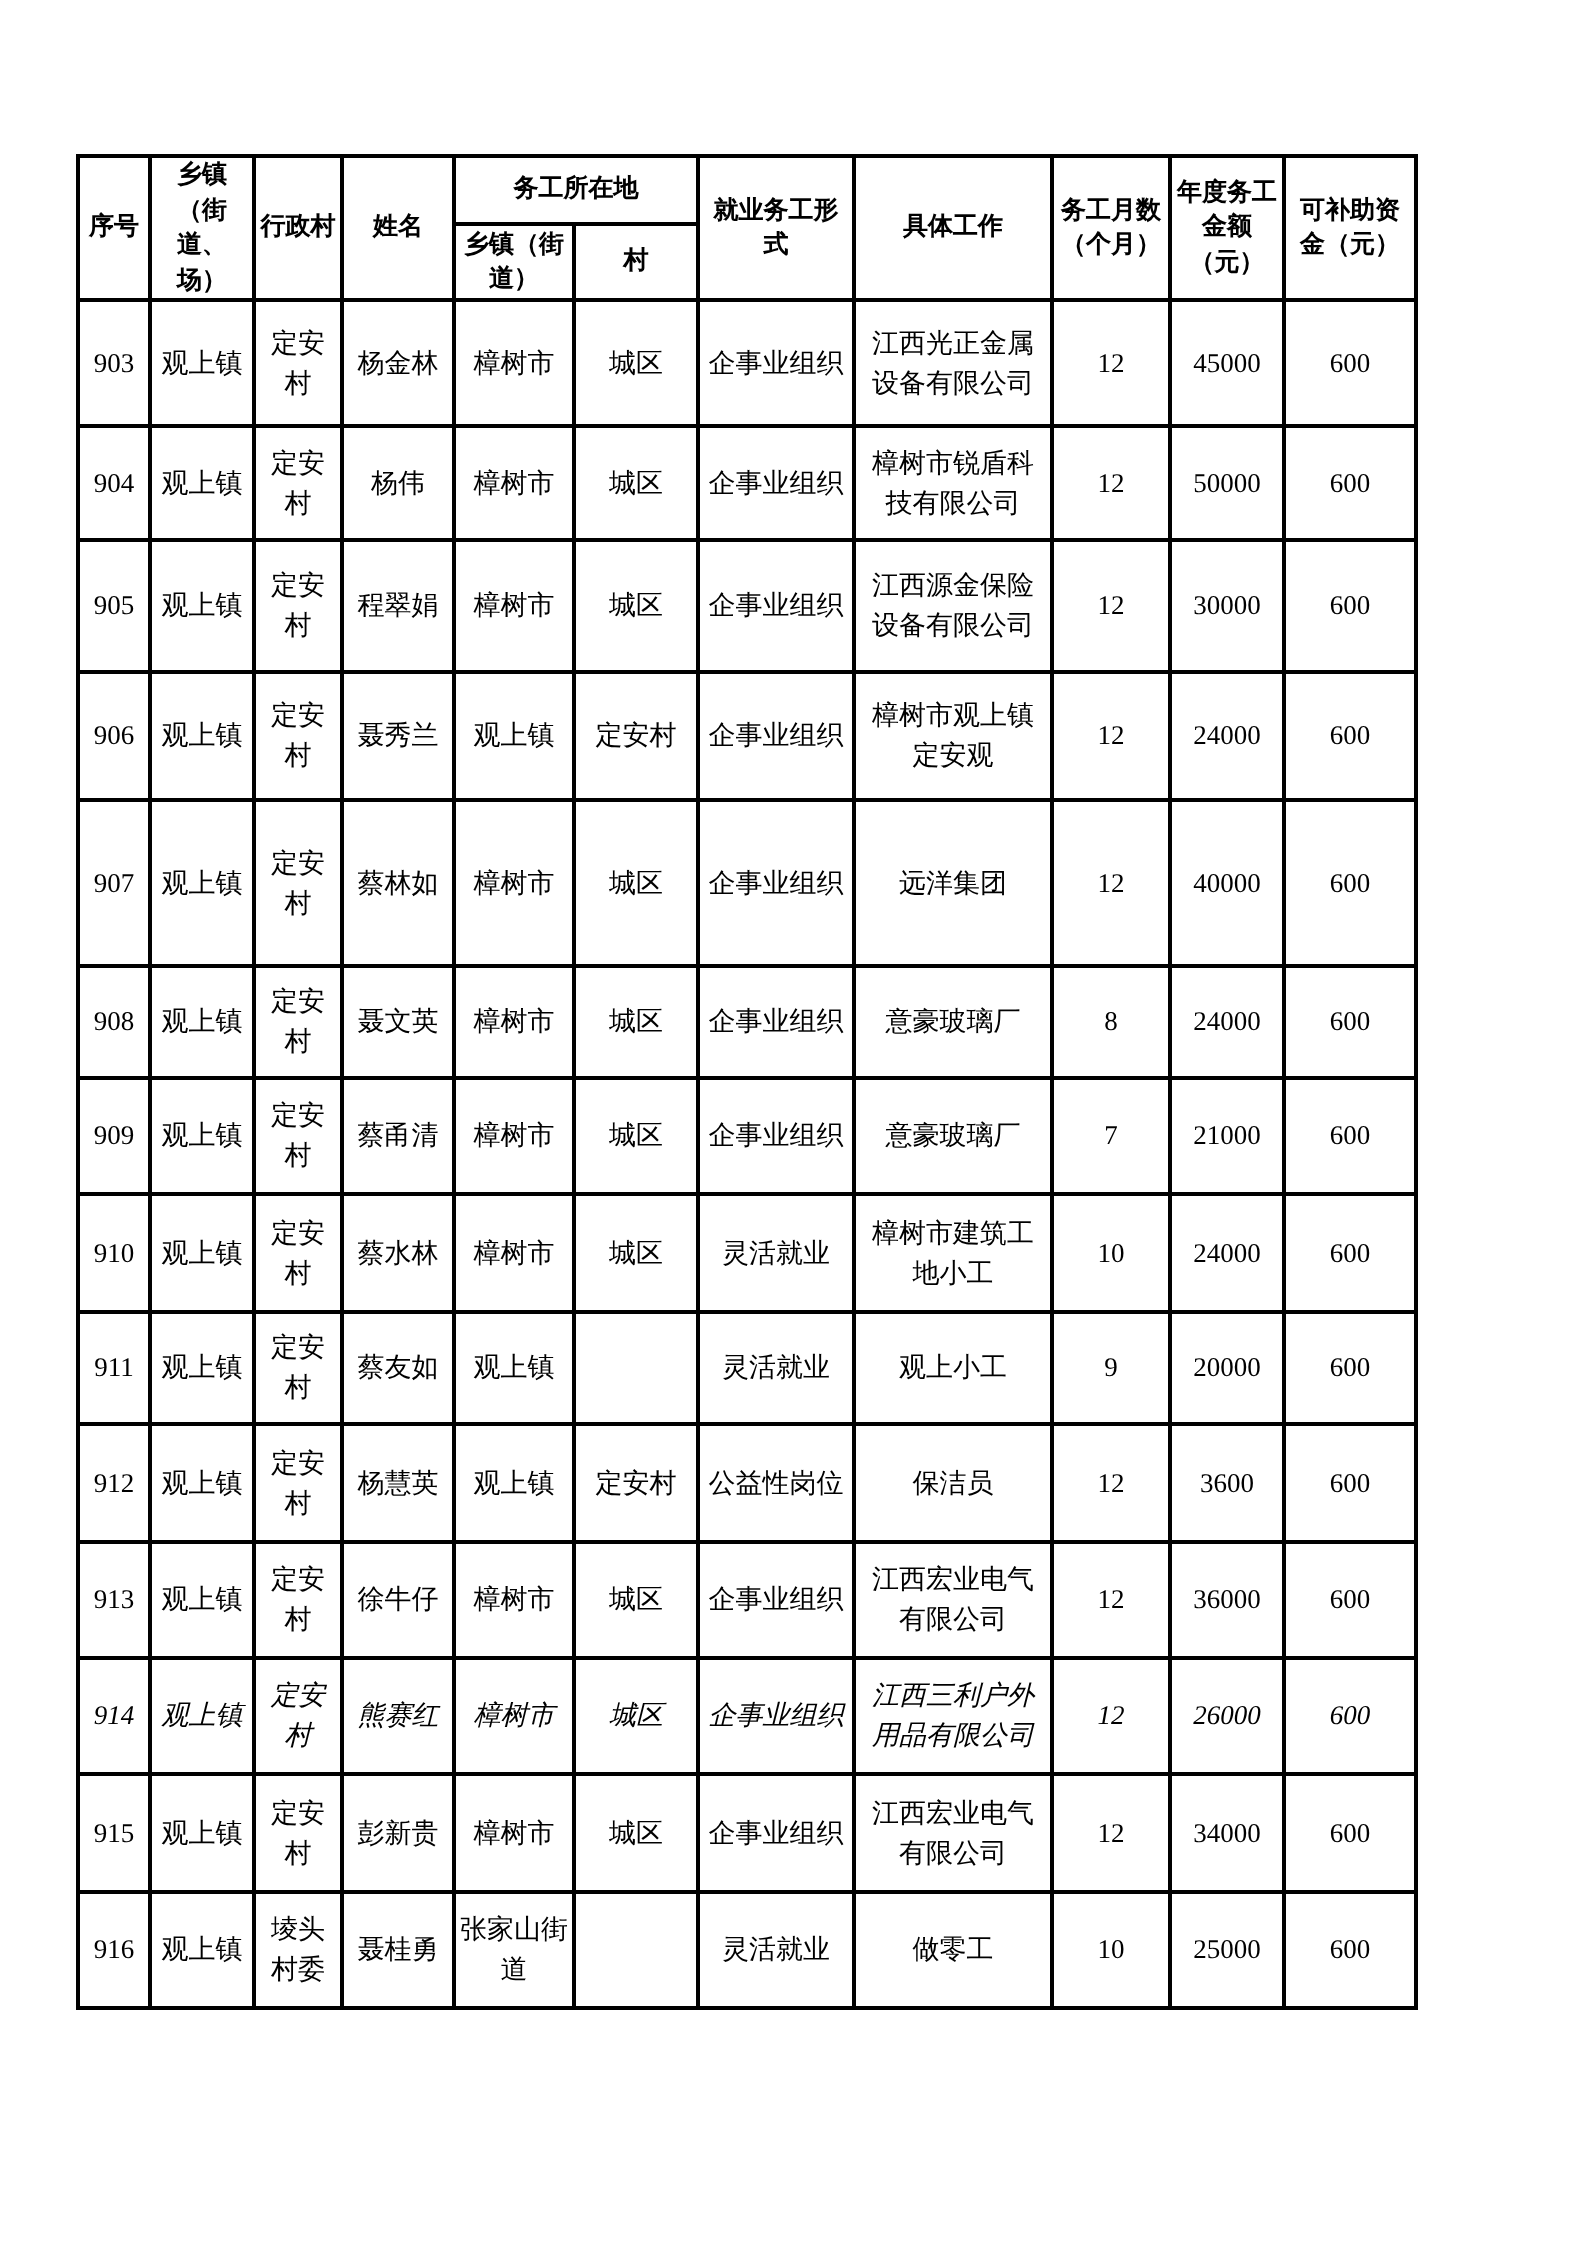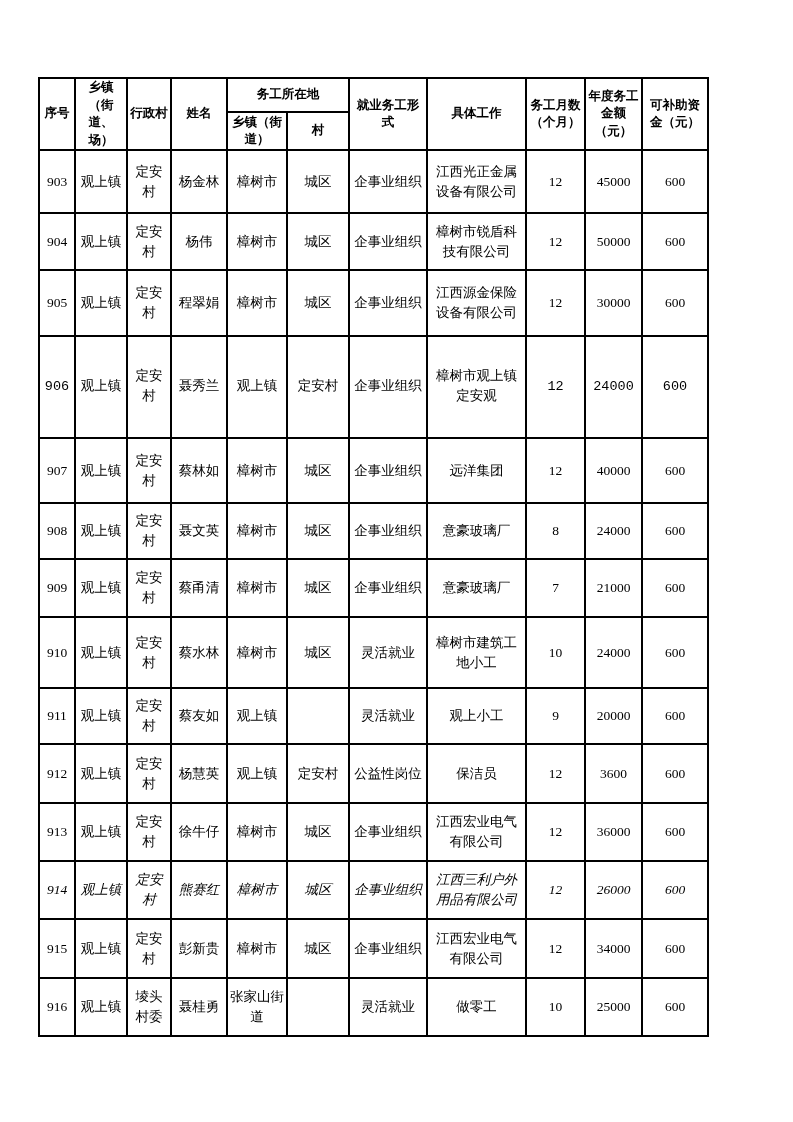--- a/index.html
+++ b/index.html
@@ -127,34 +127,34 @@
             <td class="c2">定安村</td>
             <td class="c3">程翠娟</td>
             <td class="c4">樟树市</td>
             <td class="c5">城区</td>
             <td class="c6">企事业组织</td>
             <td class="c7">江西源金保险设备有限公司</td>
             <td class="c8">12</td>
             <td class="c9">30000</td>
             <td class="c10">600</td>
           </tr>
-          <tr style="height: 102px; font-family: Liberation Mono, monospace;">
+          <tr style="height: 64px;">
             <td class="c0">906</td>
             <td class="c1">观上镇</td>
             <td class="c2">定安村</td>
             <td class="c3">聂秀兰</td>
             <td class="c4">观上镇</td>
             <td class="c5">定安村</td>
             <td class="c6">企事业组织</td>
             <td class="c7">樟树市观上镇定安观</td>
             <td class="c8">12</td>
             <td class="c9">24000</td>
             <td class="c10">600</td>
           </tr>
-          <tr style="height: 65px; margin-left: 33px;">
+          <tr style="height: 83px; margin-left: 33px;">
             <td class="c0">907</td>
             <td class="c1">观上镇</td>
             <td class="c2">定安村</td>
             <td class="c3">蔡林如</td>
             <td class="c4">樟树市</td>
             <td class="c5">城区</td>
             <td class="c6">企事业组织</td>
             <td class="c7">远洋集团</td>
             <td class="c8">12</td>
             <td class="c9">40000</td>
@@ -179,21 +179,21 @@
             <td class="c2">定安村</td>
             <td class="c3">蔡甬清</td>
             <td class="c4">樟树市</td>
             <td class="c5">城区</td>
             <td class="c6">企事业组织</td>
             <td class="c7">意豪玻璃厂</td>
             <td class="c8">7</td>
             <td class="c9">21000</td>
             <td class="c10">600</td>
           </tr>
-          <tr style="height: 71px; font-family: Liberation Serif, serif;">
+          <tr style="height: 59px; font-family: Liberation Serif, serif;">
             <td class="c0">910</td>
             <td class="c1">观上镇</td>
             <td class="c2">定安村</td>
             <td class="c3">蔡水林</td>
             <td class="c4">樟树市</td>
             <td class="c5">城区</td>
             <td class="c6">灵活就业</td>
             <td class="c7">樟树市建筑工地小工</td>
             <td class="c8">10</td>
             <td class="c9">24000</td>

